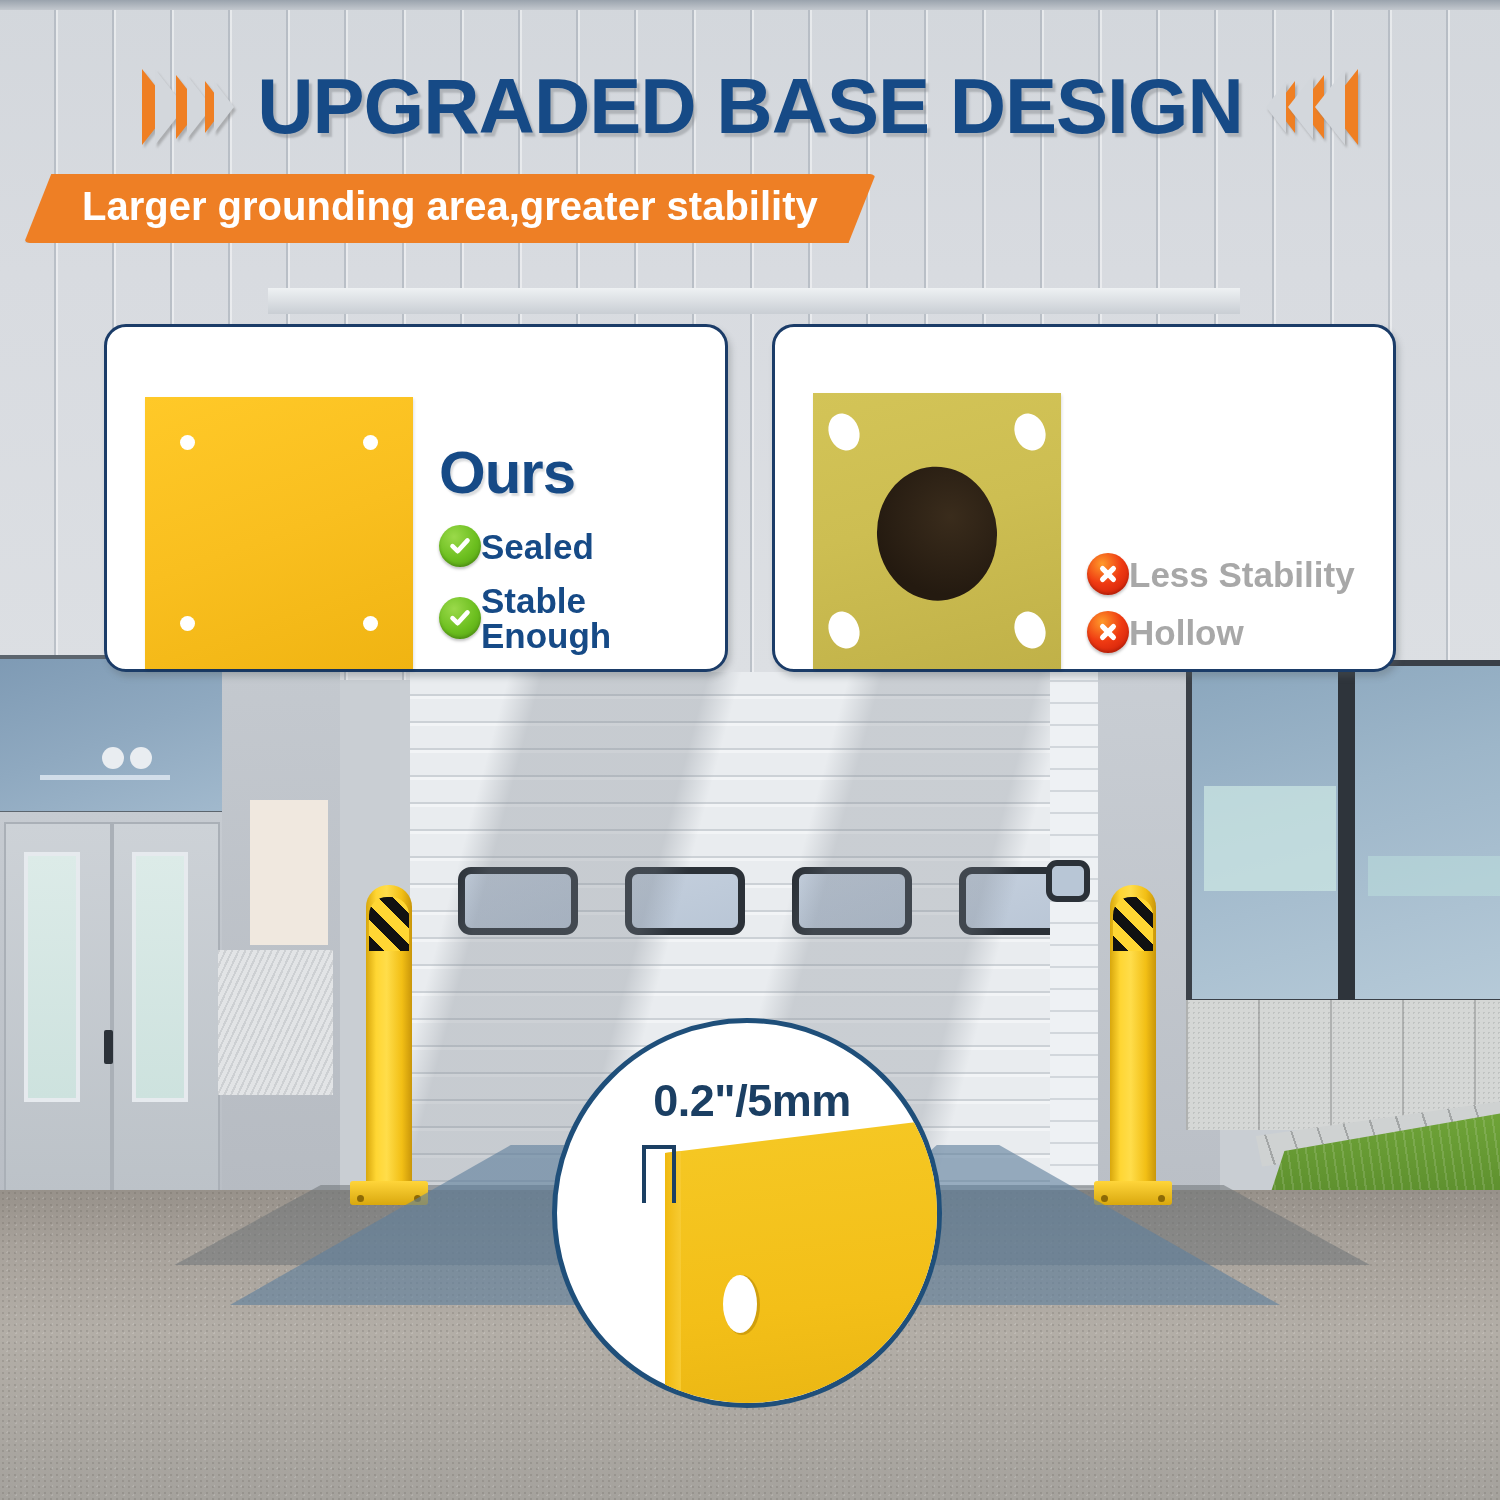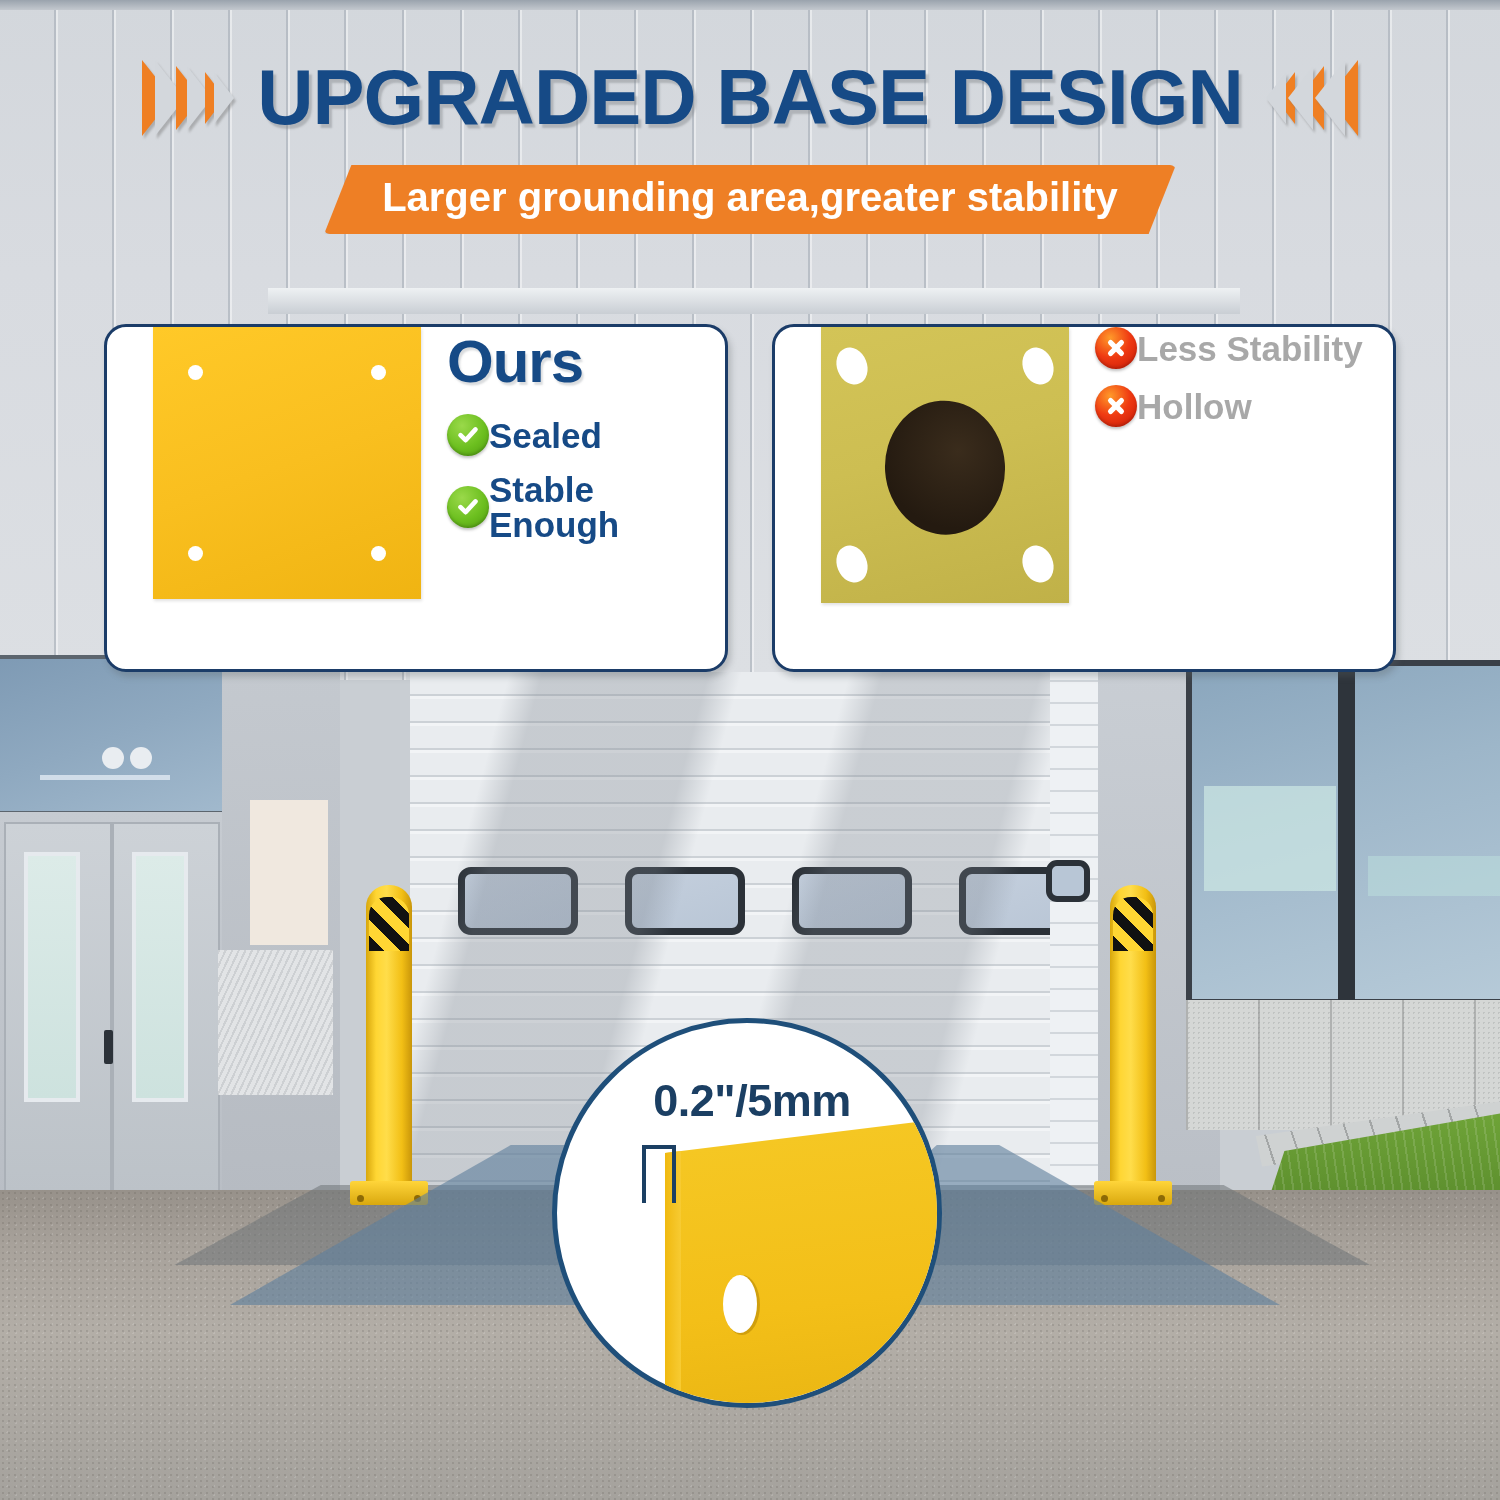--- a/index.html
+++ b/index.html
@@ -270,21 +270,21 @@
   }
   .caliper{
     position:absolute; left:85px; top:122px; width:34px; height:58px; z-index:4;
   }
   .caliper .bar{ position:absolute; left:0; top:0; width:34px; height:4px; background:#1b3f63; }
   .caliper .t1,.caliper .t2{ position:absolute; top:0; width:4px; height:58px; background:#1b3f63; }
   .caliper .t1{ left:0; } .caliper .t2{ left:30px; }
 
   
   .header{ position:absolute; left:0; top:52px; width:1500px; z-index:30; }
-  .title-row{ display:flex; align-items:center; justify-content:center; gap:32px; }
+  .title-row{ display:flex; align-items:center; justify-content:center; gap:32px;margin-top:9px; }
   .chev-group{ display:flex; align-items:center; gap:4px; }
   .chev{
     width:0; height:0; display:block;
     filter:drop-shadow(2px 3px 1px rgba(120,120,120,.45));
   }
   .chev-r{
     border-top:var(--h) solid transparent;
     border-bottom:var(--h) solid transparent;
     border-left:var(--w) solid #ef7f23;
     position:relative;
@@ -304,36 +304,36 @@
   .chev-l::after{
     content:""; position:absolute; top:calc(-1*var(--h)); right:calc(-1*var(--w) + var(--t));
     border-top:var(--h) solid transparent;
     border-bottom:var(--h) solid transparent;
     border-right:var(--w) solid #d3d7dc;
   }
   .main-title{
     font-size:78px; font-weight:800; color:#164a86; letter-spacing:-1px;
     white-space:nowrap; text-shadow:3px 4px 2px rgba(130,135,140,.45);
   }
-  .subtitle-wrap{ display:flex; justify-content:center; margin-top:22px; }
+  .subtitle-wrap{ display:flex; margin-top:22px;margin-left:24px; }
   .subtitle{
     background:#ee7f25; color:#fff; font-size:40px; font-weight:600;
     padding:10px 58px 14px 58px;
     clip-path:polygon(3.2% 0%, 100% 0%, 96.8% 100%, 0% 100%);
     border-radius:6px;
     box-shadow:2px 4px 3px rgba(120,120,120,.35);
     white-space:nowrap;
   }
 
   
   .cards{ position:absolute; top:324px; left:0; width:1500px; z-index:30; }
   .card{
     position:absolute; background:#fff; border:3px solid #1b3c68;
     border-radius:22px; box-shadow:3px 5px 6px rgba(90,95,100,.30);
-    display:flex; align-items:flex-start;padding-left:8px;
+    display:flex; align-items:flex-end;
   }
   .card.ours{ left:104px; top:0; width:624px; height:348px; }
   .card.others{ left:772px; top:0; width:624px; height:348px; }
 
   .plate-ours{
     margin-left:38px; width:268px; height:272px;
     background:linear-gradient(160deg,#ffc928 0%,#f9bf1f 50%,#f0b412 100%);
     position:relative; flex:none;
     box-shadow:1px 2px 3px rgba(0,0,0,.12);
   }

